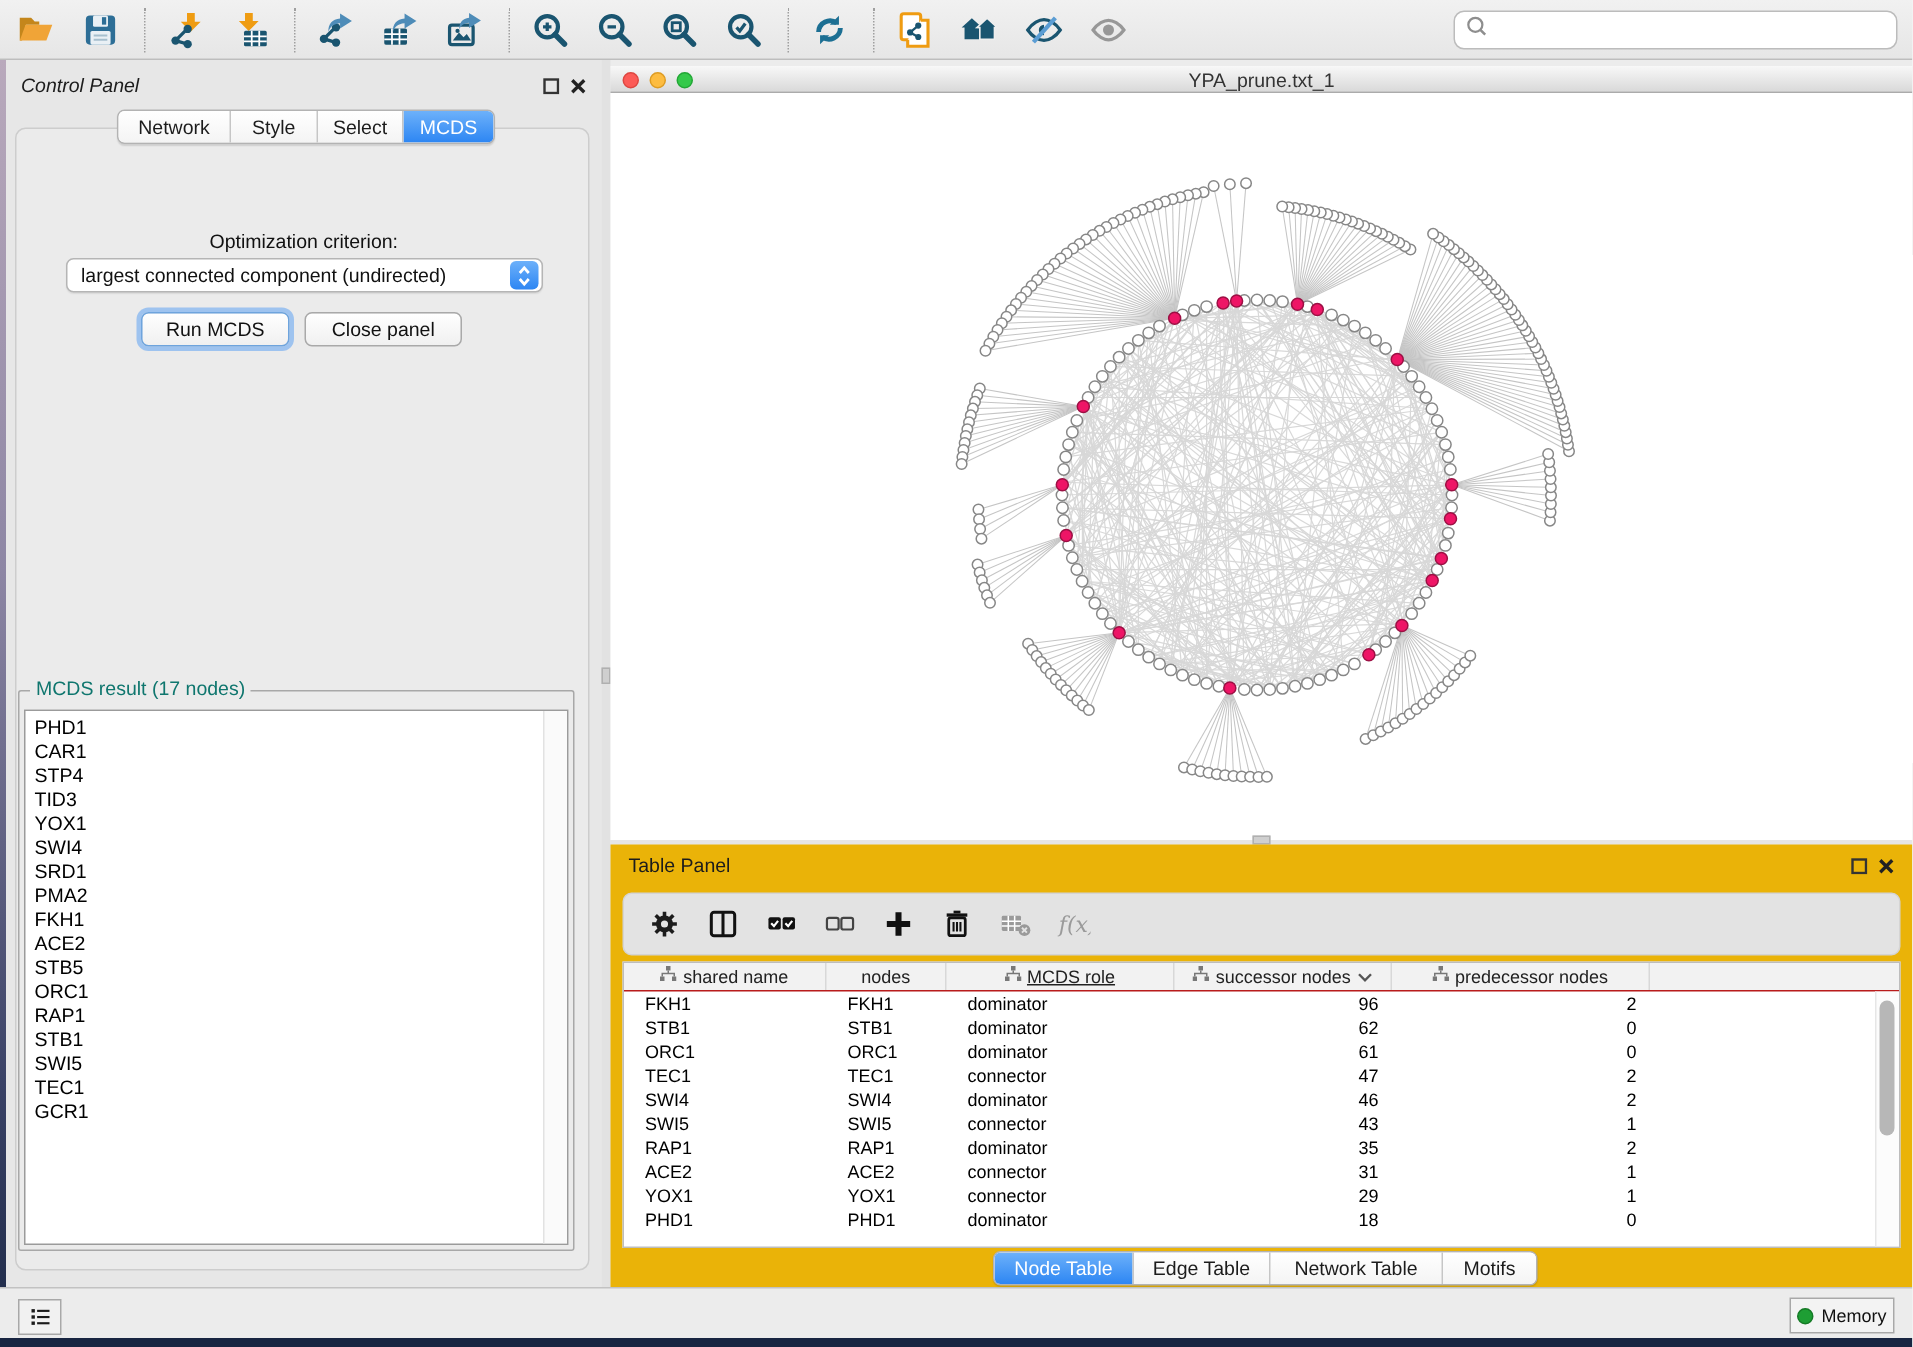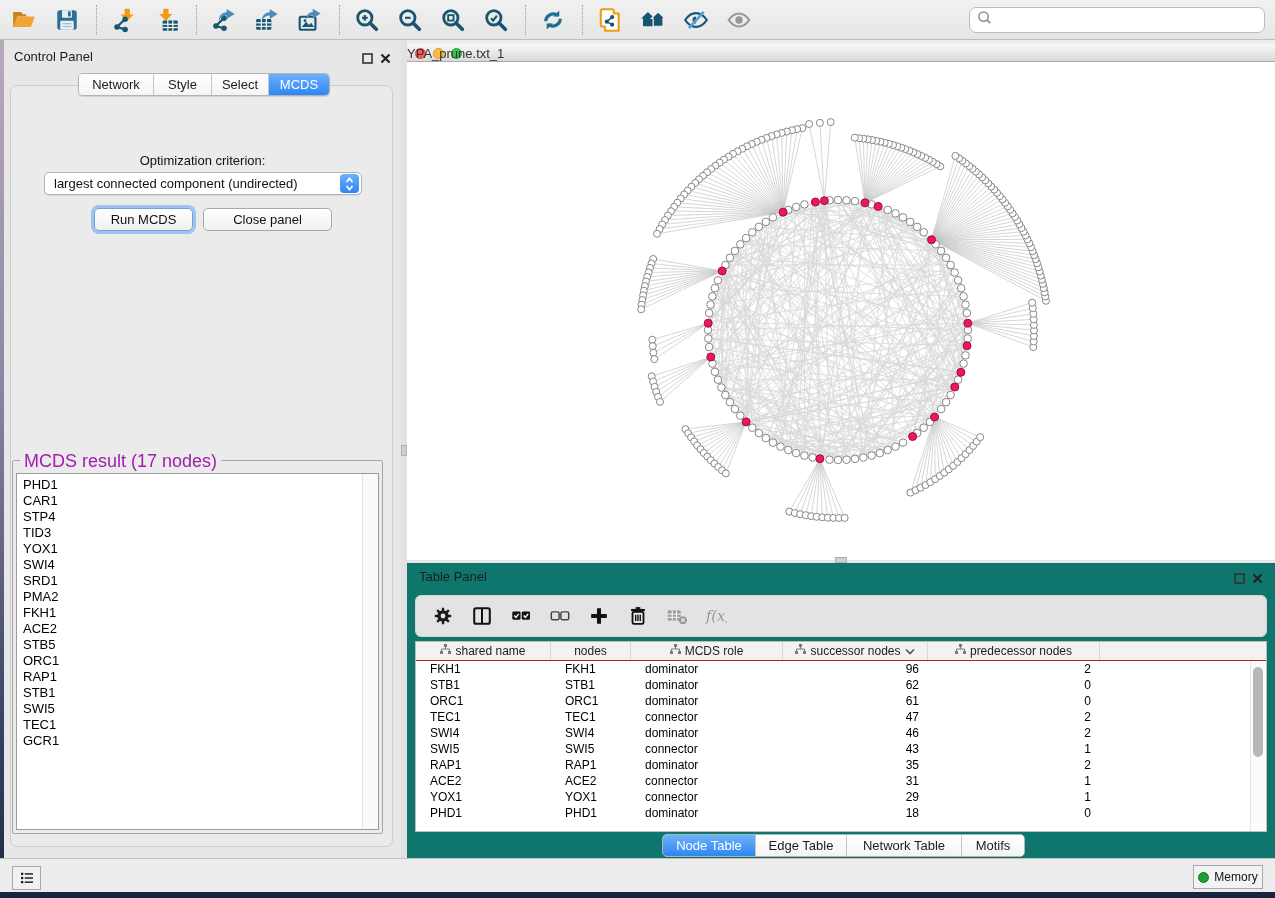--- a/index.html
+++ b/index.html
@@ -24,21 +24,21 @@
   #search-wrap{margin-left:auto;margin-right:10px;width:296px;height:26px;background:#fff;
     border:1px solid #bcbcbc;border-radius:7px;display:flex;align-items:center;padding-left:7px;box-sizing:border-box;}
   #search-wrap svg{width:15px;height:15px;}
   #search-input{border:none;outline:none;flex:1;height:20px;font-size:13px;background:transparent;}
 
   
   #control-panel{left:4px;top:40px;width:397px;height:818px;background:#e7e7e7;}
   .panel-title{font-size:13px;color:#1c1c1c;}
   .panel-btns{display:flex;gap:7px;align-items:center;}
   .panel-btns svg{width:11px;height:11px;}
-  #cp-header{left:10px;top:9px;}
+  #cp-header{left:10px;top:9px;font-style:italic;}
   #cp-btns{right:10px;top:10px;}
   #cp-inner{left:6px;top:45px;width:383px;height:762px;background:#ebebeb;
     border:1px solid #cdcdcd;border-radius:7px;box-sizing:border-box;}
   .seg{display:flex;border-radius:5px;overflow:hidden;border:1px solid #b3b3b3;
     background:#fff;box-shadow:0 1px 1px rgba(0,0,0,.12);}
   .seg .s{font-size:13px;color:#1c1c1c;padding:3px 0;text-align:center;
     background:linear-gradient(#ffffff,#f4f4f4);border-left:1px solid #c6c6c6;cursor:default;white-space:nowrap;}
   .seg .s:first-child{border-left:none;}
   .seg .s.active{background:linear-gradient(#6db1fa,#2d86f3);color:#fff;}
   #cp-tabs{left:74px;top:33px;z-index:3;}
@@ -46,49 +46,49 @@
   #criterion{left:40px;top:132px;width:318px;height:23px;background:#fff;border:1px solid #b5b5b5;
     border-radius:5px;box-sizing:border-box;display:flex;align-items:center;box-shadow:0 1px 1px rgba(0,0,0,.08);}
   #criterion .val{flex:1;font-size:13px;padding-left:9px;color:#111;white-space:nowrap;overflow:hidden;}
   #criterion .step{width:19px;height:19px;margin-right:2px;border-radius:4px;
     background:linear-gradient(#6db1fa,#2d86f3);display:flex;flex-direction:column;align-items:center;justify-content:center;}
   #criterion .step svg{width:9px;height:16px;}
   .pushbtn{position:absolute;height:23px;background:linear-gradient(#ffffff,#f0f0f0);
     border:1px solid #a9a9a9;border-radius:5px;font-size:13px;color:#111;display:flex;
     align-items:center;justify-content:center;box-sizing:border-box;}
   #btn-run{left:90px;top:168px;width:99px;box-shadow:0 0 0 3px rgba(94,162,243,.55);border-color:#6ea4dd;}
-  #btn-close{left:199px;top:168px;width:129px;}
+  #btn-close{left:199px;top:168px;width:105px;}
   #groupbox{left:8px;top:420px;width:369px;height:372px;border:1px solid #a8a8a8;border-radius:2px;}
-  #groupbox-label{left:16px;top:411px;background:#ebebeb;padding:0 4px;font-size:18px;color:#a21caf;z-index:2;}
+  #groupbox-label{left:16px;top:411px;background:#ebebeb;padding:0 4px;font-size:13px;color:#0f766e;z-index:2;}
   #mcds-list{left:3px;top:12px;right:3px;bottom:3px;position:absolute;background:#fff;border:1px solid #9b9b9b;overflow:hidden;}
   #mcds-items{position:absolute;left:0;top:0;right:16px;bottom:0;padding:3px 0 0 6px;}
   .mcds-item{font-size:13px;line-height:16px;color:#000;}
   #mcds-scroll{position:absolute;top:0;right:0;width:15px;bottom:0;background:#fafafa;border-left:1px solid #e2e2e2;}
 
   
   #vsplit{left:401px;top:40px;width:6px;height:818px;background:#e2e2e2;}
   #vsplit .handle{position:absolute;left:0px;top:405px;width:6px;height:11px;background:#cfcfcf;border:1px solid #b0b0b0;box-sizing:border-box;}
 
   
   #netwin{left:407px;top:44px;width:868px;height:516px;}
   #net-titlebar{left:0;top:0;width:868px;height:18px;background:linear-gradient(#f8f8f8,#d9d9d9);
     border-bottom:1px solid #ababab;box-sizing:border-box;}
   .tl{position:absolute;top:4px;width:11px;height:11px;border-radius:50%;box-sizing:border-box;}
   #tl-red{left:8px;background:#fc5b57;border:1px solid #dd4741;}
   #tl-yellow{left:26px;background:#fdbc40;border:1px solid #de9c23;}
   #tl-green{left:44px;background:#35c94a;border:1px solid #22a735;}
-  #net-title{left:0;top:2px;width:868px;text-align:left;font-size:13px;color:#333;}
+  #net-title{left:0;top:2px;width:868px;text-align:center;font-size:13px;color:#333;}
   #net-canvas{left:0;top:18px;width:868px;height:498px;background:#fff;}
 
   
   #hsplit{left:407px;top:560px;width:868px;height:3px;background:#e6e6e6;}
   #hsplit .handle{position:absolute;left:428px;top:-3px;width:12px;height:6px;background:#cfcfcf;border:1px solid #b0b0b0;box-sizing:border-box;}
 
   
-  #table-panel{left:407px;top:563px;width:868px;height:295px;background:#0f766e;}
+  #table-panel{left:407px;top:563px;width:868px;height:295px;background:#eab308;}
   #tp-header{left:12px;top:6px;}
   #tp-btns{right:12px;top:7px;}
   #tp-toolbar{left:8px;top:32px;width:852px;height:42px;background:#e3e3e3;border:1px solid #d4d4d4;
     border-radius:6px;box-sizing:border-box;display:flex;align-items:center;padding-left:14px;}
   .tpicon{width:26px;height:26px;margin-right:13px;display:flex;align-items:center;justify-content:center;}
   .tpicon svg{width:22px;height:22px;}
   #tbl{left:8px;top:78px;width:852px;height:191px;background:#fff;border:1px solid #bdbdbd;box-sizing:border-box;overflow:hidden;}
   #tbl-headrow{display:flex;height:18px;background:#f2f2f2;border-bottom:1px solid #b91c1c;}
   .hcell{display:flex;align-items:center;justify-content:center;gap:4px;font-size:12px;color:#222;
     border-right:1px solid #d8d8d8;box-sizing:border-box;height:18px;}
@@ -1236,21 +1236,21 @@
                   <rect x="0" y="7" width="3" height="3"></rect>
                   <rect x="8" y="7" width="3" height="3"></rect>
                 </g>
                 <path d="M5.5 3v2M1.5 7V5h8v2" stroke="#787878" fill="none" stroke-width="1"></path>
               </svg></span>
             <span>shared name</span>
           </div>
           <div class="hcell" style="width: 80px;">
             <span>nodes</span>
           </div>
-          <div class="hcell" style="width: 152px;">
+          <div class="hcell" style="width: 152px; text-decoration: underline;">
             <span><svg viewBox="0 0 11 11" width="11" height="11">
                 <g fill="#787878">
                   <rect x="4" y="0" width="3" height="3"></rect>
                   <rect x="0" y="7" width="3" height="3"></rect>
                   <rect x="8" y="7" width="3" height="3"></rect>
                 </g>
                 <path d="M5.5 3v2M1.5 7V5h8v2" stroke="#787878" fill="none" stroke-width="1"></path>
               </svg></span>
             <span>MCDS role</span>
           </div>

